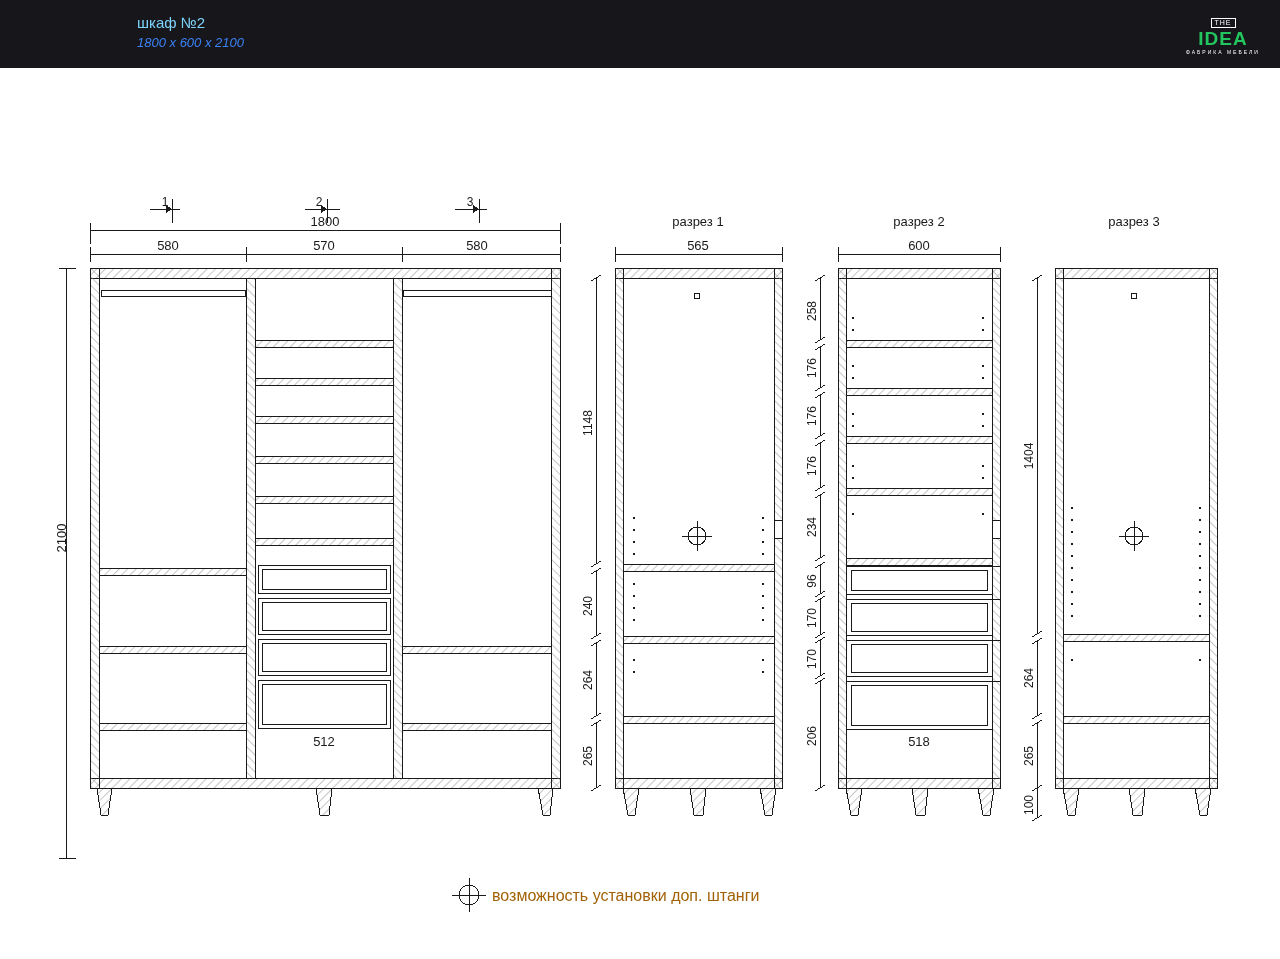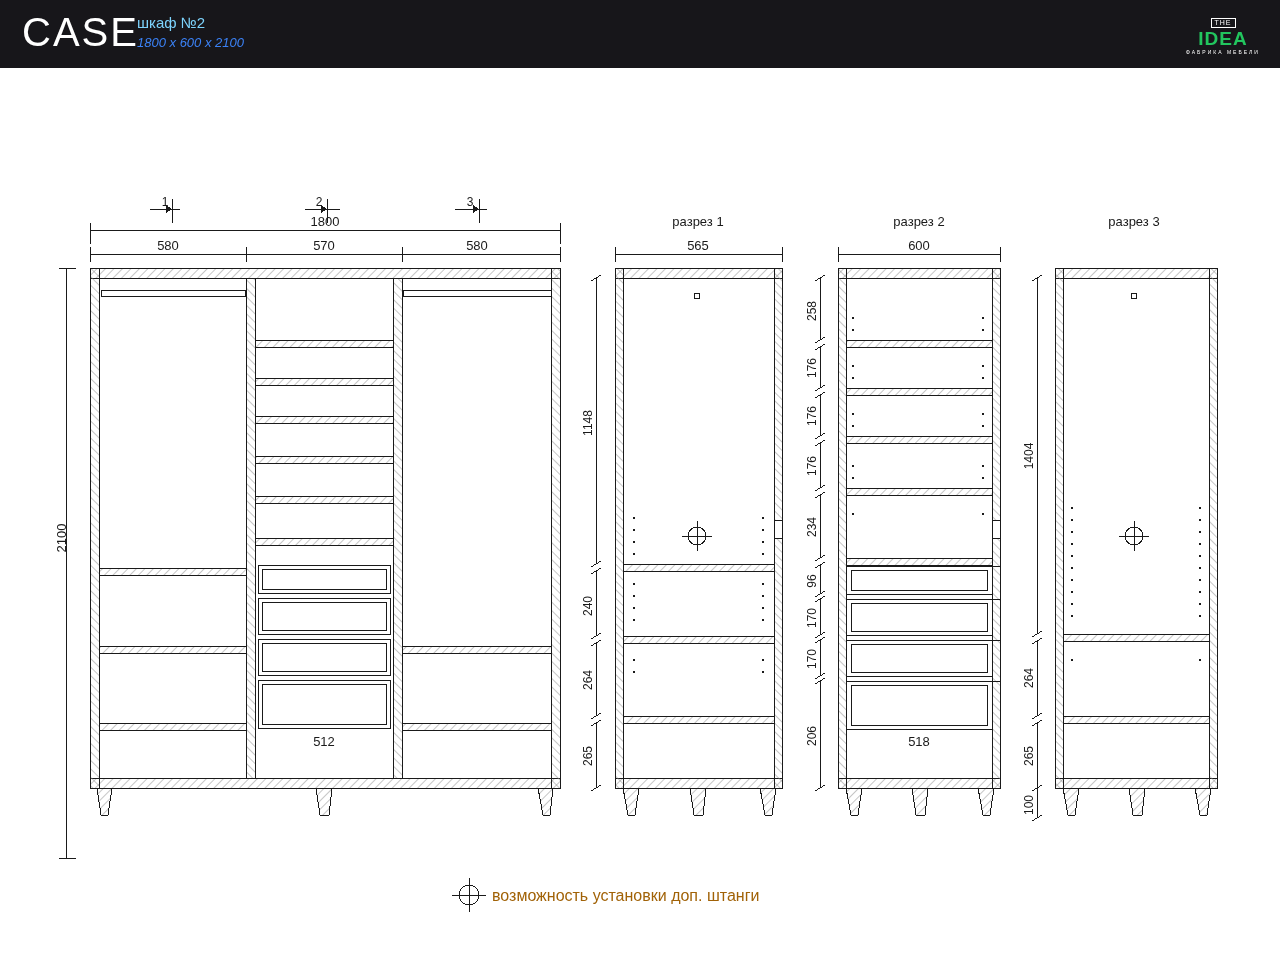--- a/index.html
+++ b/index.html
@@ -40,21 +40,20 @@
   .canvas{position:absolute;left:0;top:68px;width:1280px;height:891px;}
   svg{display:block;}
   .footer-note{
     position:absolute;left:492px;top:887px;font-size:16px;color:#a16207;
   }
 </style>
 </head>
 <body>
 
 <div class="header">
-  <div class="hdr-title">CASE</div>
   <div class="hdr-sub1">шкаф №2</div>
   <div class="hdr-sub2">1800 x 600 x 2100</div>
   <div class="logo">
     <span class="logo-the">THE</span>
     <span class="logo-idea">IDEA</span>
     <span class="logo-fab">ФАБРИКА МЕБЕЛИ</span>
   </div>
 </div>
 
 <div class="canvas">

